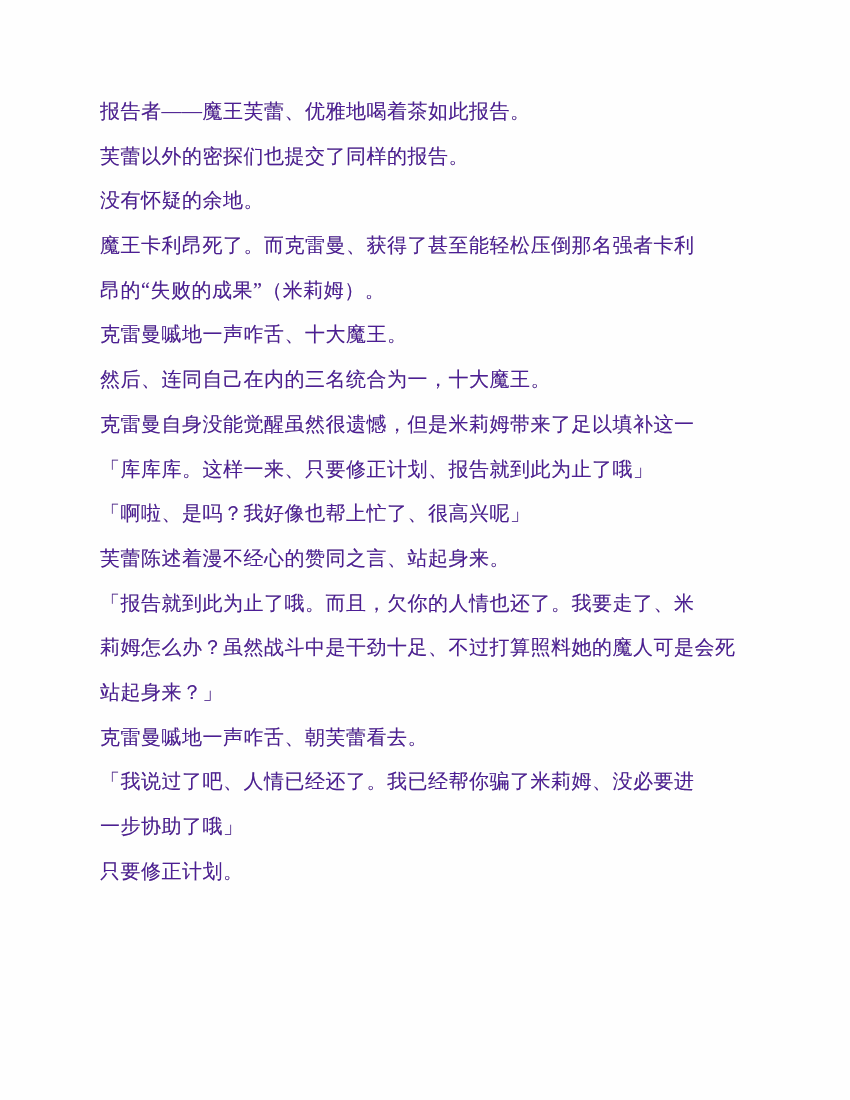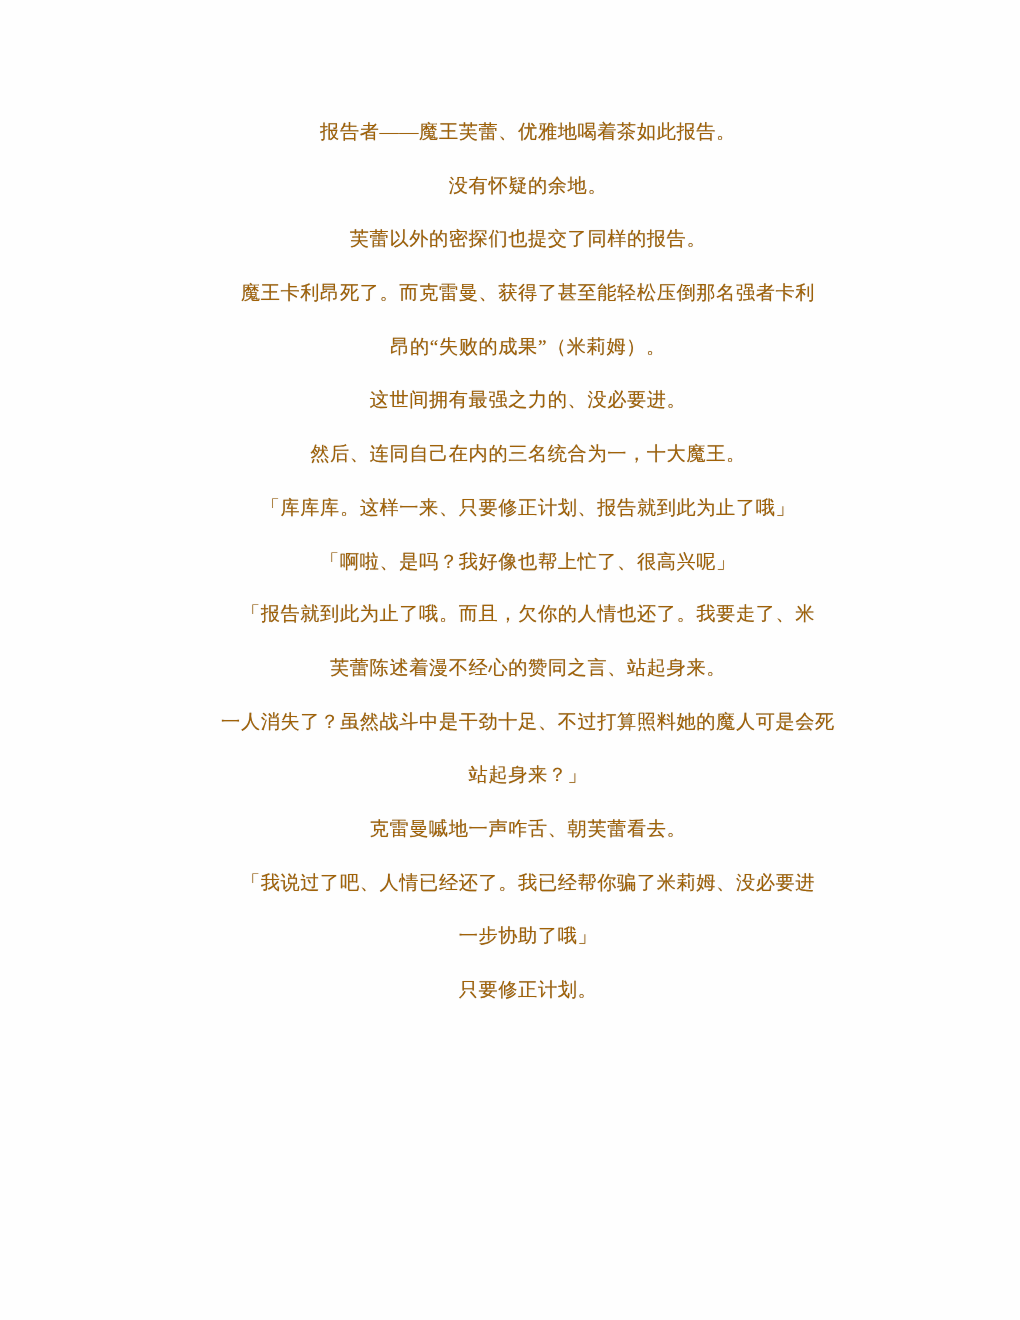--- a/index.html
+++ b/index.html
@@ -24,45 +24,45 @@
   }
   .text-block {
     position: absolute;
     left: 100px;
     top: 89px;
     width: 680px;
   }
   .text-line {
     height: 44.7px;
     line-height: 44.7px;
-    font-size: 16px;
+    font-size: 20px;
     letter-spacing: 0.5px;
-    color: #a16207;
+    color: #4c1d95;
     white-space: nowrap;
     
     text-shadow: 0 0 0.6px rgba(70, 70, 70, 0.45);
-    text-align: center;
   }
 </style>
 </head>
 <body>
 
 <div class="page">
   <div class="text-block">
     <div class="text-line">报告者——魔王芙蕾、优雅地喝着茶如此报告。</div>
+    <div class="text-line">芙蕾以外的密探们也提交了同样的报告。</div>
     <div class="text-line">没有怀疑的余地。</div>
-    <div class="text-line">芙蕾以外的密探们也提交了同样的报告。</div>
     <div class="text-line">魔王卡利昂死了。而克雷曼、获得了甚至能轻松压倒那名强者卡利</div>
     <div class="text-line">昂的“失败的成果”（米莉姆）。</div>
-    <div class="text-line">这世间拥有最强之力的、没必要进。</div>
+    <div class="text-line">克雷曼嘁地一声咋舌、十大魔王。</div>
     <div class="text-line">然后、连同自己在内的三名统合为一，十大魔王。</div>
+    <div class="text-line">克雷曼自身没能觉醒虽然很遗憾，但是米莉姆带来了足以填补这一</div>
     <div class="text-line">「库库库。这样一来、只要修正计划、报告就到此为止了哦」</div>
     <div class="text-line">「啊啦、是吗？我好像也帮上忙了、很高兴呢」</div>
+    <div class="text-line">芙蕾陈述着漫不经心的赞同之言、站起身来。</div>
     <div class="text-line">「报告就到此为止了哦。而且，欠你的人情也还了。我要走了、米</div>
-    <div class="text-line">芙蕾陈述着漫不经心的赞同之言、站起身来。</div>
-    <div class="text-line">一人消失了？虽然战斗中是干劲十足、不过打算照料她的魔人可是会死</div>
+    <div class="text-line">莉姆怎么办？虽然战斗中是干劲十足、不过打算照料她的魔人可是会死</div>
     <div class="text-line">站起身来？」</div>
     <div class="text-line">克雷曼嘁地一声咋舌、朝芙蕾看去。</div>
     <div class="text-line">「我说过了吧、人情已经还了。我已经帮你骗了米莉姆、没必要进</div>
     <div class="text-line">一步协助了哦」</div>
     <div class="text-line">只要修正计划。</div>
   </div>
 </div>
 
 </body></html>

